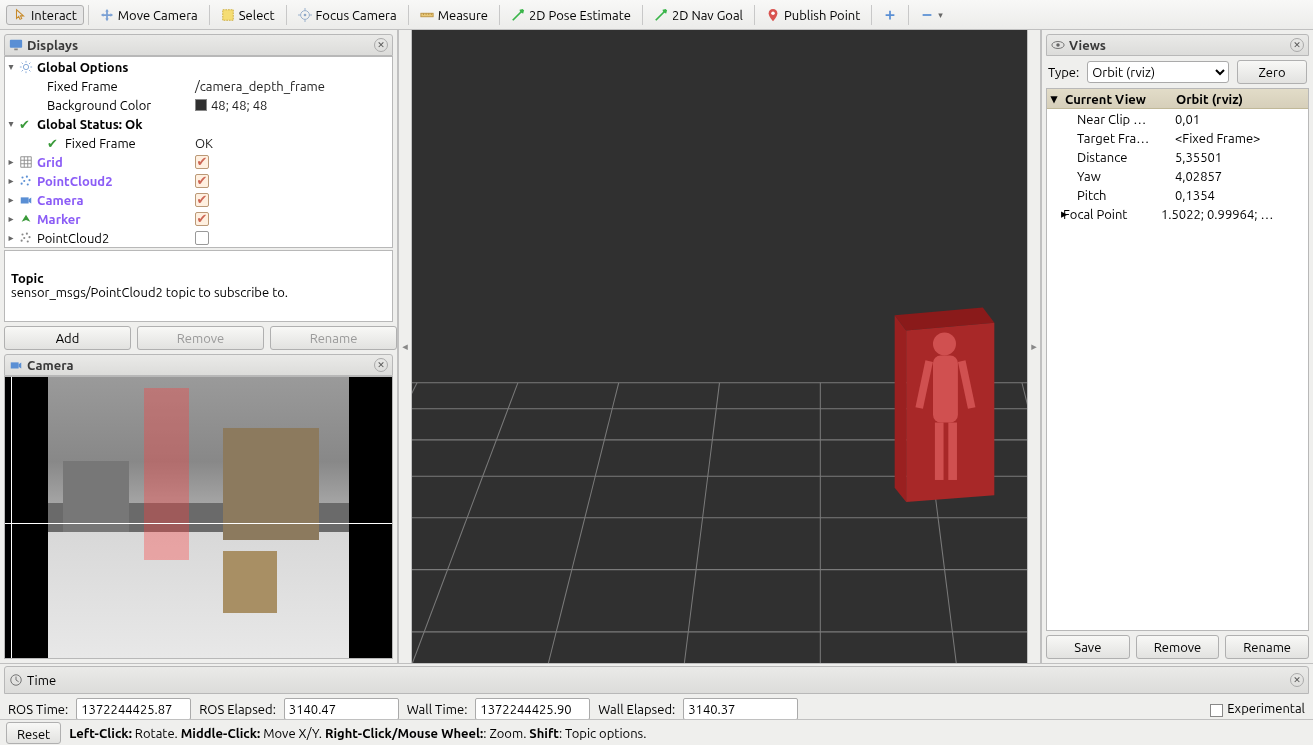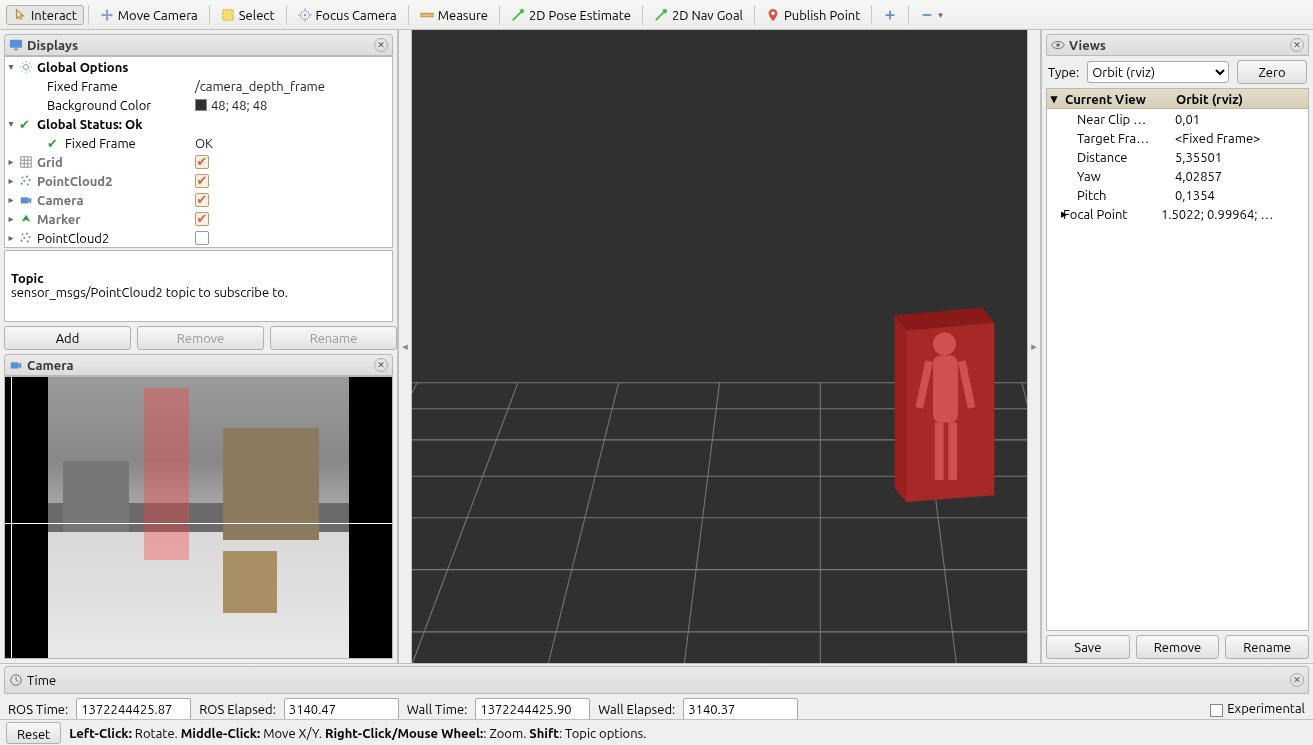--- a/index.html
+++ b/index.html
@@ -12,21 +12,21 @@
 .main-row { flex: 1; display: flex; min-height: 0; }
 .left-col { width: 398px; display: flex; flex-direction: column; background: #efefed; border-right: 1px solid #c0c0c0; }
 .panel-header { height: 22px; background: linear-gradient(#eaeae8,#dcdcda); border: 1px solid #b8b8b8; border-radius: 3px 3px 0 0; display: flex; align-items: center; padding: 0 4px; gap: 4px; margin: 4px 4px 0 4px; }
 .panel-header .title { flex: 1; font-weight: bold; color: #3a3a3a; }
 .close-x { width: 14px; height: 14px; border: 1px solid #aaa; border-radius: 7px; display: flex; align-items: center; justify-content: center; font-size: 9px; cursor: pointer; color: #555; }
 .tree { background: #fff; border: 1px solid #b8b8b8; margin: 0 4px; height: 192px; overflow: auto; }
 .tree-row { display: flex; align-items: center; height: 19px; }
 .tree-row .exp { width: 12px; text-align: center; color: #666; font-size: 10px; cursor: pointer; flex-shrink:0;}
 .tree-row .lbl { flex: 0 0 178px; display: flex; align-items: center; gap: 4px; padding-left: 2px; overflow:hidden;}
 .tree-row .val { flex: 1; display: flex; align-items: center; gap: 4px; color: #222; }
-.link { color: #737373; }
+.link { color: #8b5cf6; }
 .bold { font-weight: bold; }
 .indent1 { padding-left: 30px !important; }
 .cb { width: 14px; height: 14px; border: 1px solid #b97; background: #fff0e0; border-radius: 2px; display:inline-flex;align-items:center;justify-content:center; color:#c65;}
 .cb.off { background:#fff; border-color:#999; color:transparent;}
 .desc-box { margin: 2px 4px 4px 4px; background: #fff; border: 1px solid #b8b8b8; height: 72px; padding: 20px 6px; }
 .desc-box .t { font-weight: bold; }
 .btn-row { display: flex; gap: 6px; padding: 0 0 4px 4px; }
 .btn { flex: 1; height: 24px; background: linear-gradient(#f8f8f6,#e2e2e0); border: 1px solid #b0b0b0; border-radius: 3px; cursor: pointer; }
 .btn.dis { color: #9a9a9a; }
 .camera-panel { margin: 0 4px 4px 4px; flex: 1; display: flex; flex-direction: column; min-height:0;}

